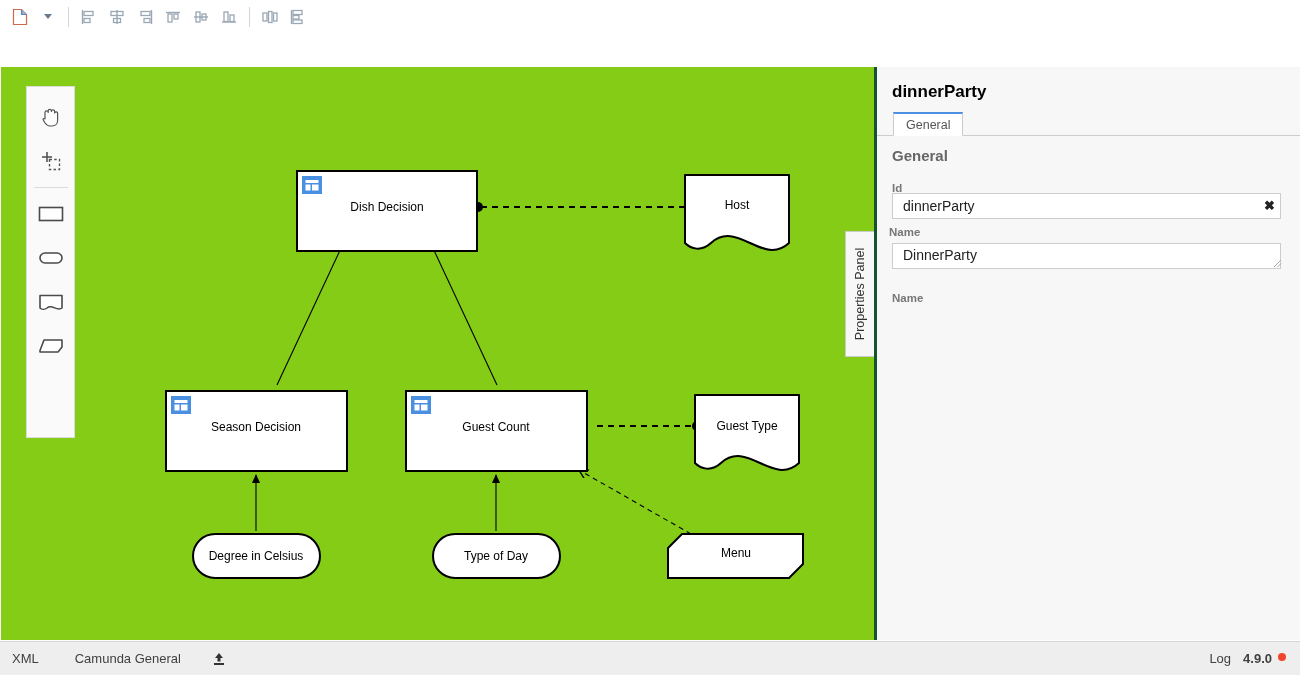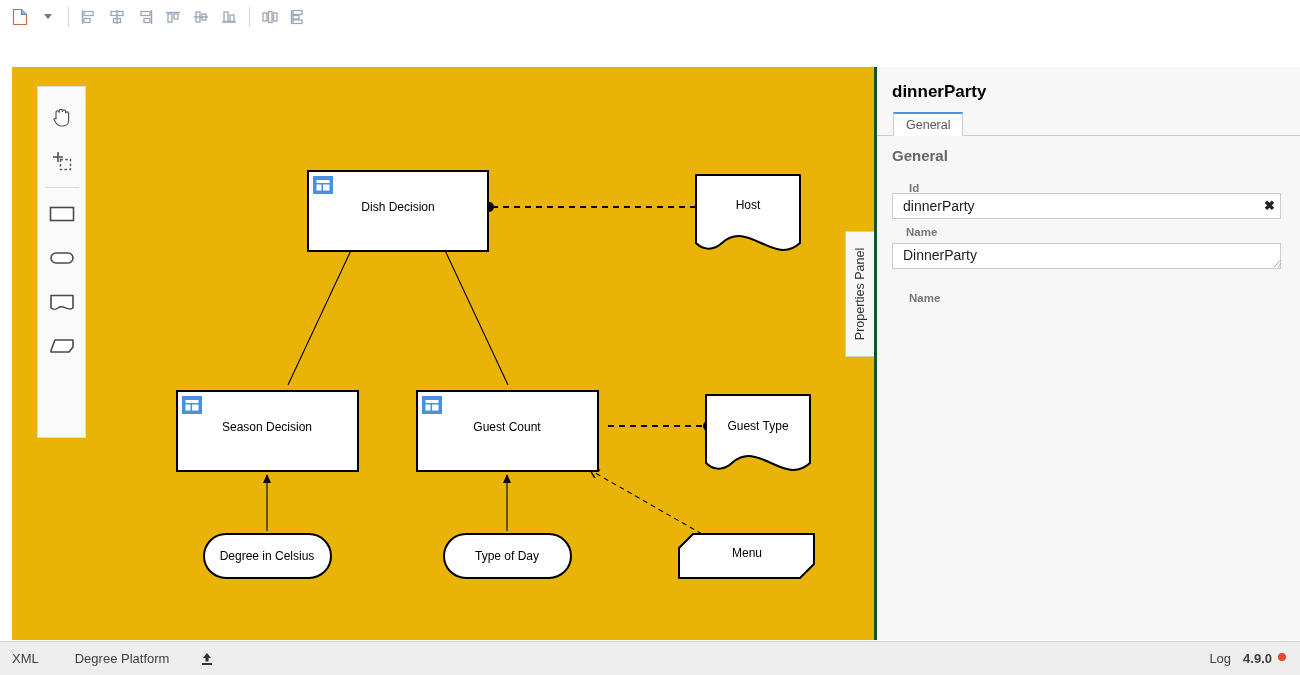--- a/index.html
+++ b/index.html
@@ -39,22 +39,22 @@
     border-top: 3px solid #4d90e2; cursor: pointer;
   }
   .tab-label { font-size: 13px; color: #333; }
   .tab-close {
     margin-left: 10px; font-size: 13px; color: #555; cursor: pointer;
     font-weight: 600; line-height: 1;
   }
 
   
   .canvas {
-    position: absolute; left: 12px; top: 67px; width: 874px; height: 573px;
-    background: #eab308; overflow: hidden;
+    position: absolute; left: 1px; top: 67px; width: 874px; height: 573px;
+    background: #84cc16; overflow: hidden;
   }
   .canvas-svg { position: absolute; left: 0; top: 0; }
 
   
   .palette {
     position: absolute; left: 25px; top: 19px; width: 49px; height: 352px;
     background: #fafafa; border: 1px solid #dcdcdc;
     display: flex; flex-direction: column; align-items: center; padding-top: 6px;
   }
   .pal-btn {
@@ -80,21 +80,21 @@
     position: absolute; left: 16px; top: 0px; height: 24px; padding: 0 12px;
     display: flex; align-items: center; font-size: 12.5px; color: #555;
     background: #fff; border: 1px solid #ccc; border-bottom: 1px solid #fff;
     border-top: 2px solid #4d90e2; cursor: pointer;
   }
   .group-title {
     position: absolute; left: 15px; top: 80px; font-size: 15px;
     font-weight: bold; color: #666;
   }
   .field-label {
-    position: absolute; font-size: 11.5px; font-weight: bold; color: #777; margin-left: 17px;
+    position: absolute; font-size: 11.5px; font-weight: bold; color: #777;
   }
   .field-input {
     position: absolute; background: #fff; border: 1px solid #ccc;
     font-size: 14px; color: #222; font-family: "Liberation Sans", sans-serif;
     padding: 0 10px; outline: none;
   }
   .field-clear {
     position: absolute; font-size: 13px; font-weight: bold; color: #222;
     cursor: pointer; user-select: none;
   }
@@ -376,21 +376,21 @@
     <svg class="resize-grip" style="left:396px; top:192px;" viewBox="0 0 9 9">
       <line x1="1" y1="8" x2="8" y2="1" stroke="#aaa" stroke-width="1"></line>
       <line x1="4.5" y1="8" x2="8" y2="4.5" stroke="#aaa" stroke-width="1"></line>
     </svg>
   </div>
 
   <div class="field-label" style="position:absolute; left:889px; top:226px;">Name</div>
 
   <div class="statusbar">
     <div class="sb-item" style="margin-left:6px;">XML</div>
-    <div class="sb-item" style="margin-left:24px;">Degree Platform</div>
+    <div class="sb-item" style="margin-left:24px;">Camunda General</div>
     <div class="sb-item" style="margin-left:18px; display:flex; align-items:center;">
       <svg width="16" height="16" viewBox="0 0 16 16">
         <path d="M8 2 L12 7 H9.5 V10.5 H6.5 V7 H4 Z" fill="#333"></path>
         <rect x="3" y="12" width="10" height="2" fill="#333"></rect>
       </svg>
     </div>
     <div style="flex:1"></div>
     <div class="sb-item">Log</div>
     <div class="sb-item" style="margin-right:22px; position:relative;font-weight:bold;">
       <span>4.9.0</span>

